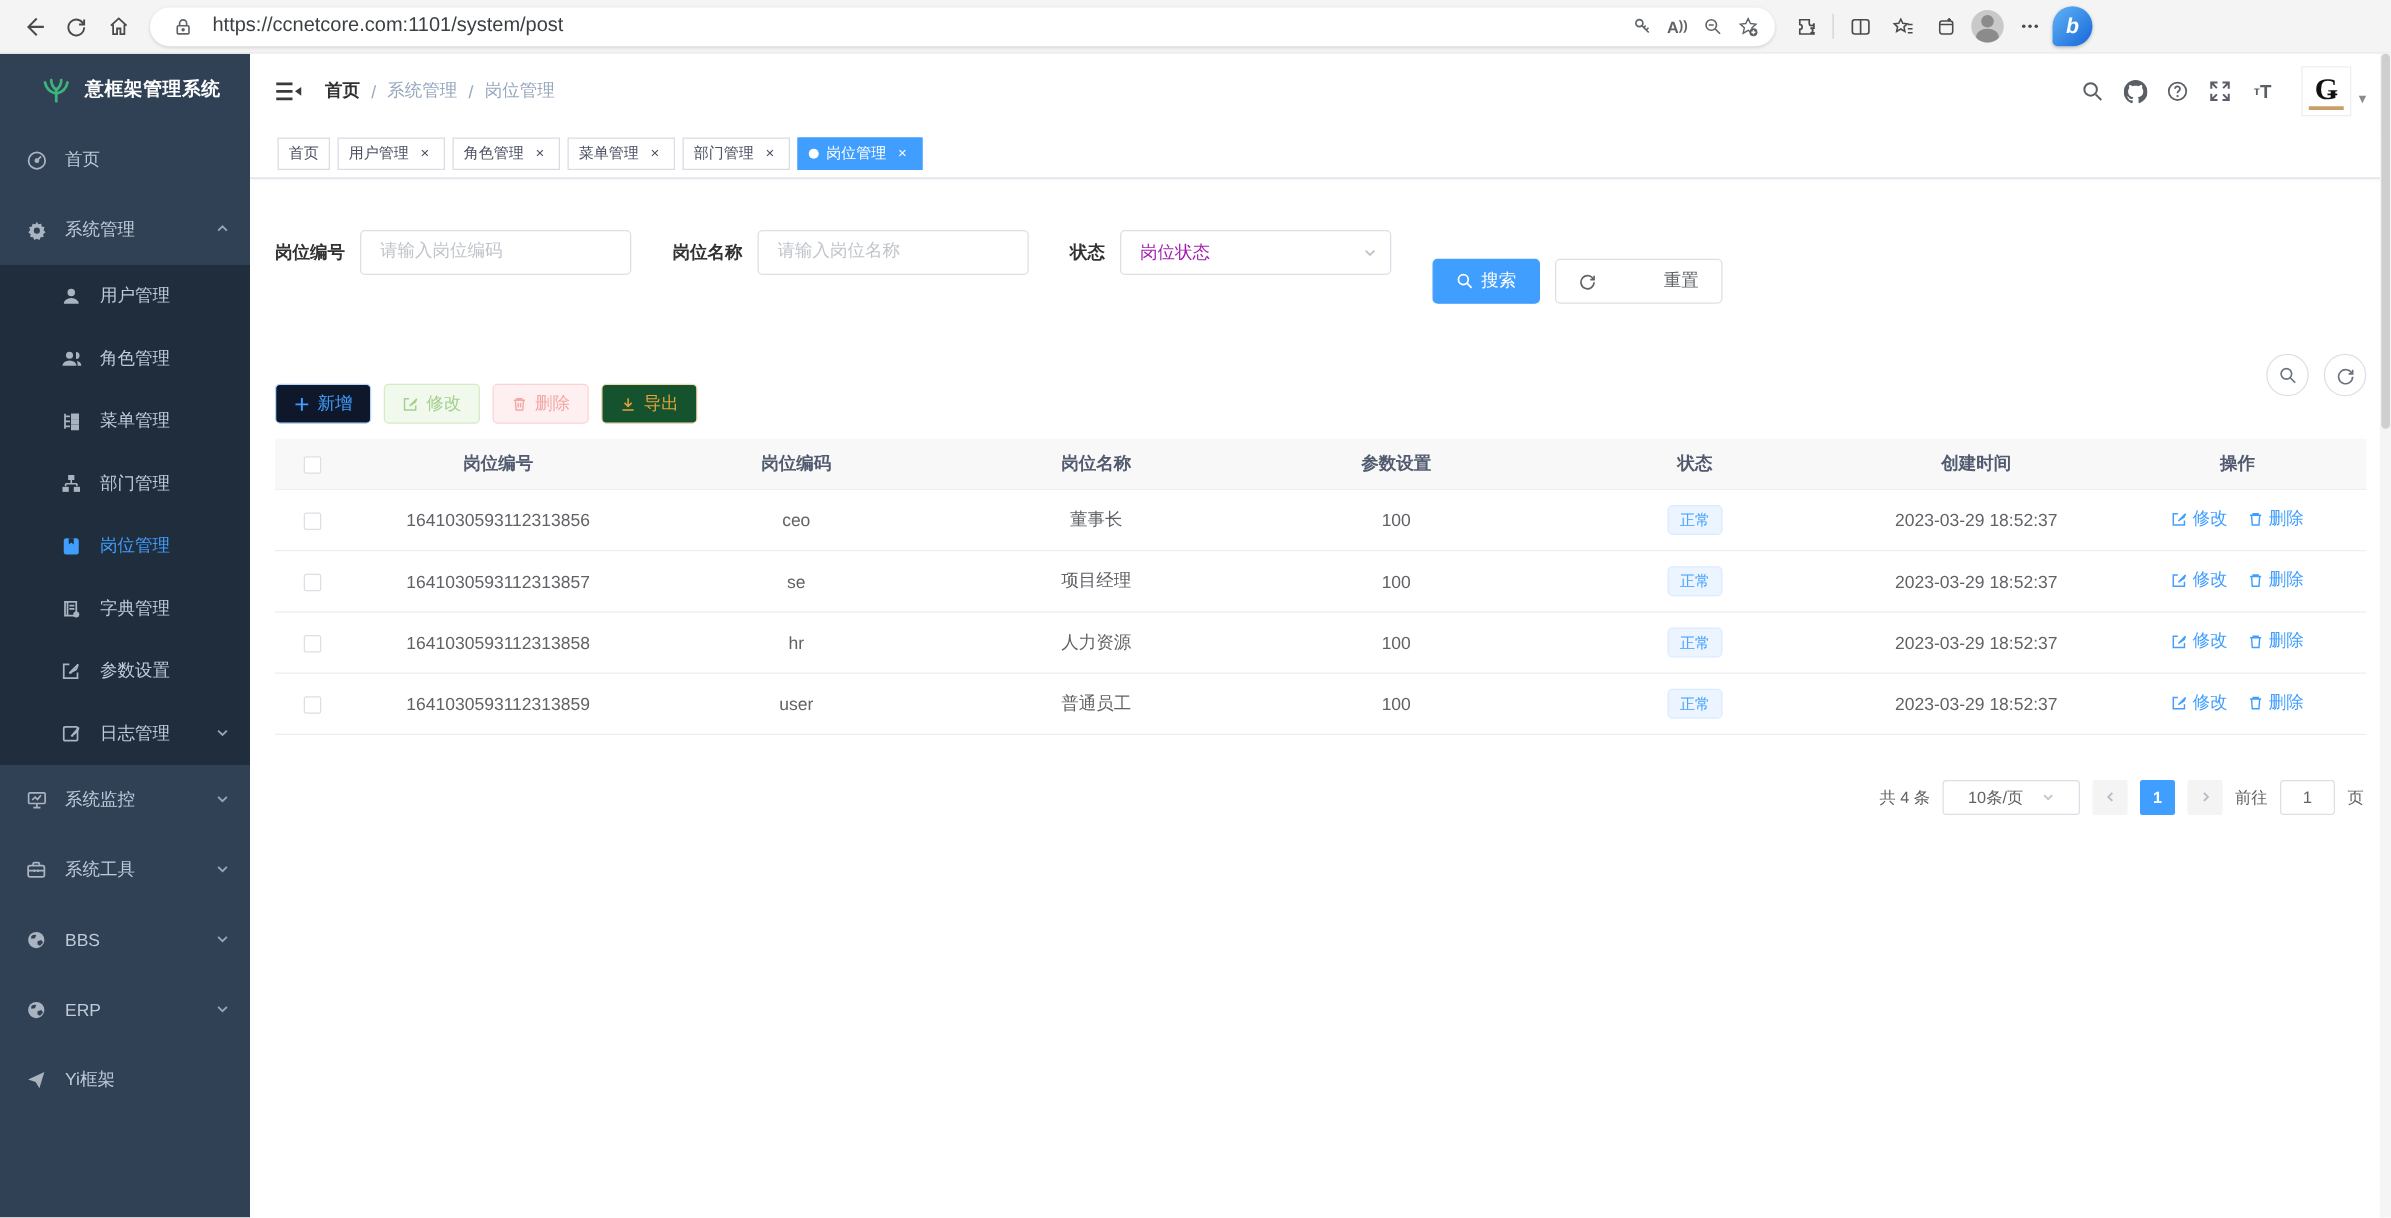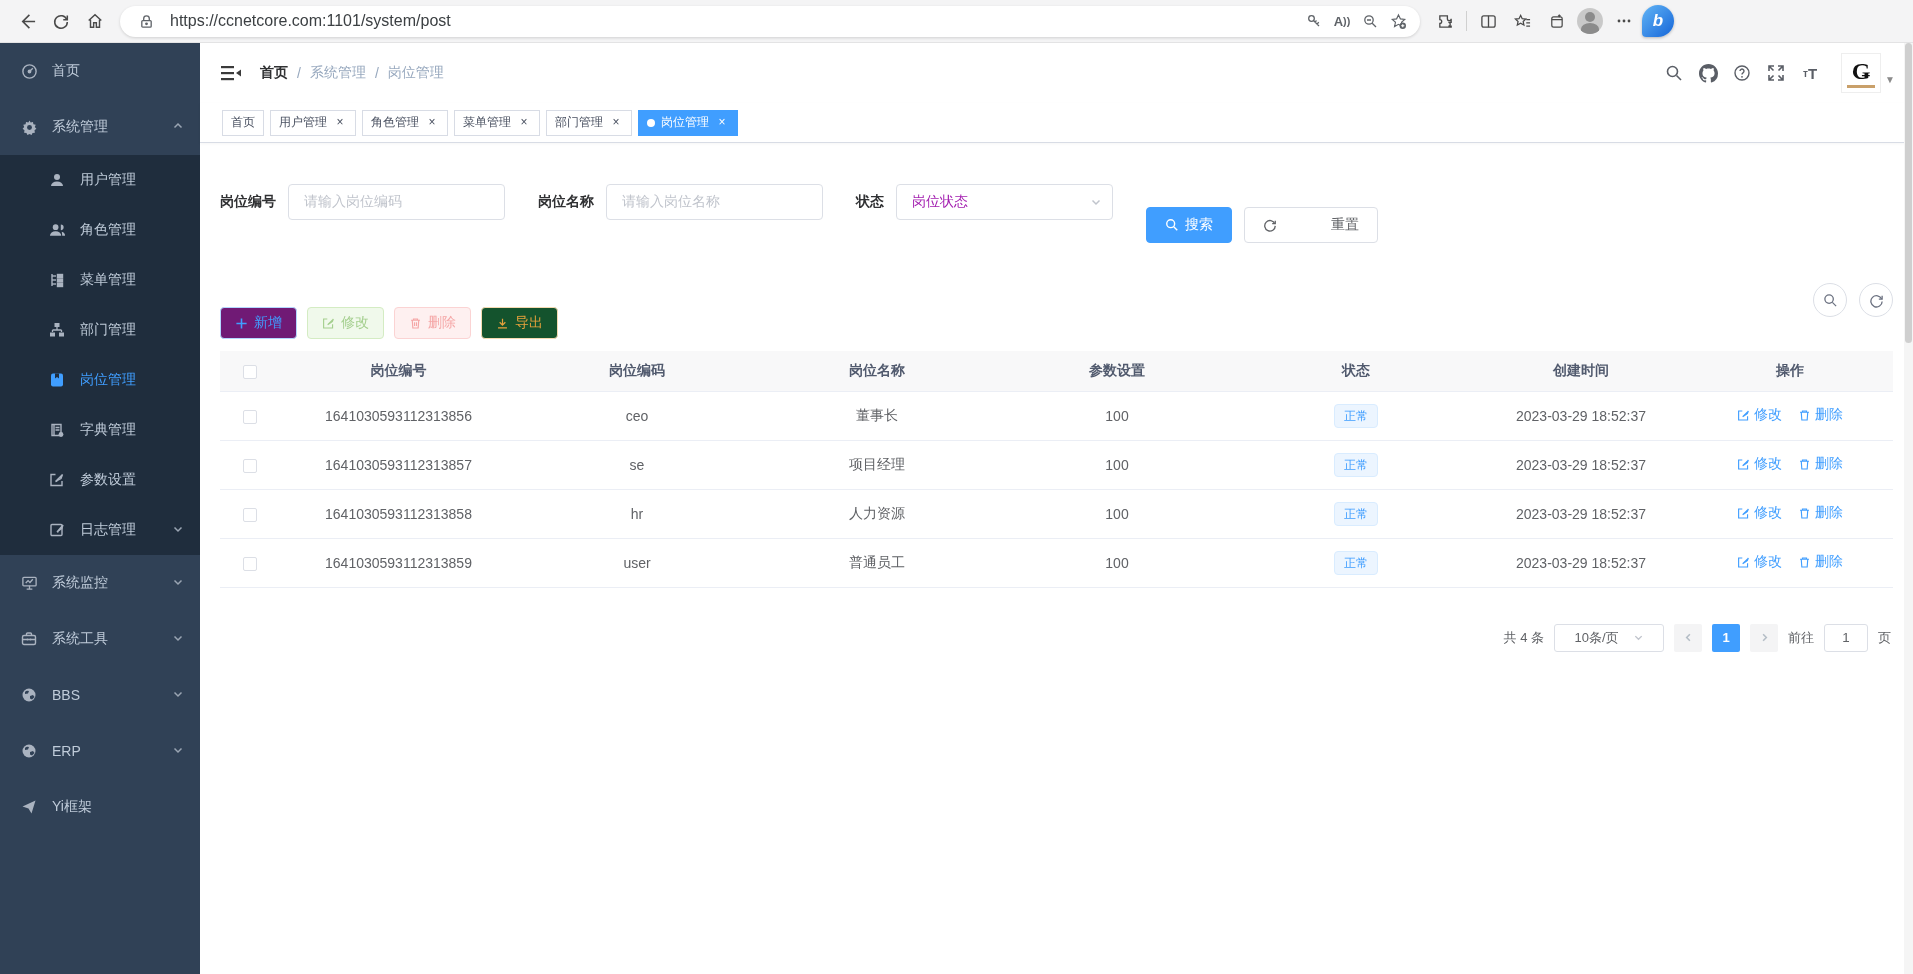--- a/index.html
+++ b/index.html
@@ -75,21 +75,21 @@
   .f-input::placeholder { color:#c0c4cc; }
   .f-group { display:flex; align-items:center; margin-right:33px; }
   .f-select { width:217px; height:36px; border:1px solid #dcdfe6; border-radius:4px; padding:0 10px 0 15px;
     display:flex; align-items:center; justify-content:space-between; color:#a21caf; cursor:pointer; background:#fff;font-family:Liberation Mono, monospace; }
   .btn { height:36px; border-radius:4px; border:1px solid transparent; display:inline-flex; align-items:center;
     padding:0 18px; font-size:14px; cursor:pointer; background:#fff;margin-top:46px; }
   .btn svg { margin-right:6px; }
   .btn-primary { background:#409eff; border-color:#409eff; color:#fff; }
   .btn-default { border-color:#dcdfe6; color:#606266; }
   .btn-sm { height:32px; padding:0 14px; }
-  .btn-plain-blue { background:#701a75; border-color:#b3d8ff; color:#409eff; }
+  .btn-plain-blue { background:#0f172a; border-color:#b3d8ff; color:#409eff; }
   .btn-plain-green { background:#f0f9eb; border-color:#d4ecc3; color:#a4cf8e; cursor:not-allowed; }
   .btn-plain-red { background:#fef0f0; border-color:#fbd3d3; color:#f5a6a6; cursor:not-allowed; }
   .btn-plain-orange { background:#14532d; border-color:#f5dab1; color:#e6a23c; }
   .action-row { display:flex; align-items:center; margin-top:18px; }
   .action-row .btn { margin-right:10px; }
   .circle-btn { width:34px; height:34px; border-radius:50%; border:1px solid #dcdfe6; background:#fff; color:#6b7180;
     display:flex; align-items:center; justify-content:center; cursor:pointer; margin-left:12px; }
   .circle-group { margin-left:auto; display:flex; }
 
   
@@ -206,20 +206,32 @@
     </div>
     <div class="b-icon">
         <span class="bing-bubble">b</span>
       </div>
   </div>
 </div>
 
 <div class="app">
 
   <div class="sidebar">
+    <div class="logo-row">
+      <svg width="26" height="22" viewBox="0 0 26 22">
+        <g stroke="#3cb57a" stroke-width="2.2" fill="none" stroke-linecap="round">
+          <path d="M13 20 V10"></path>
+            <path d="M13 14 C9 13 5 10 4 5"></path>
+            <path d="M13 14 C17 13 21 10 22 5"></path>
+          <path d="M13 11 C10.5 9 9 6 9 3"></path>
+            <path d="M13 11 C15.5 9 17 6 17 3"></path>
+        </g>
+      </svg>
+      <span class="logo-title">意框架管理系统</span>
+    </div>
 
     <div class="menu-item">
       <span class="mi-ico">
         <svg width="17" height="17" viewBox="0 0 18 18" fill="none" stroke="currentColor" stroke-width="1.5">
             <circle cx="9" cy="9" r="7"></circle>
             <path d="M9 9 L12.5 5.5"></path>
             <circle cx="9" cy="9" r="1.3" fill="currentColor"></circle>
           </svg>
       </span>
       <span>首页</span>

